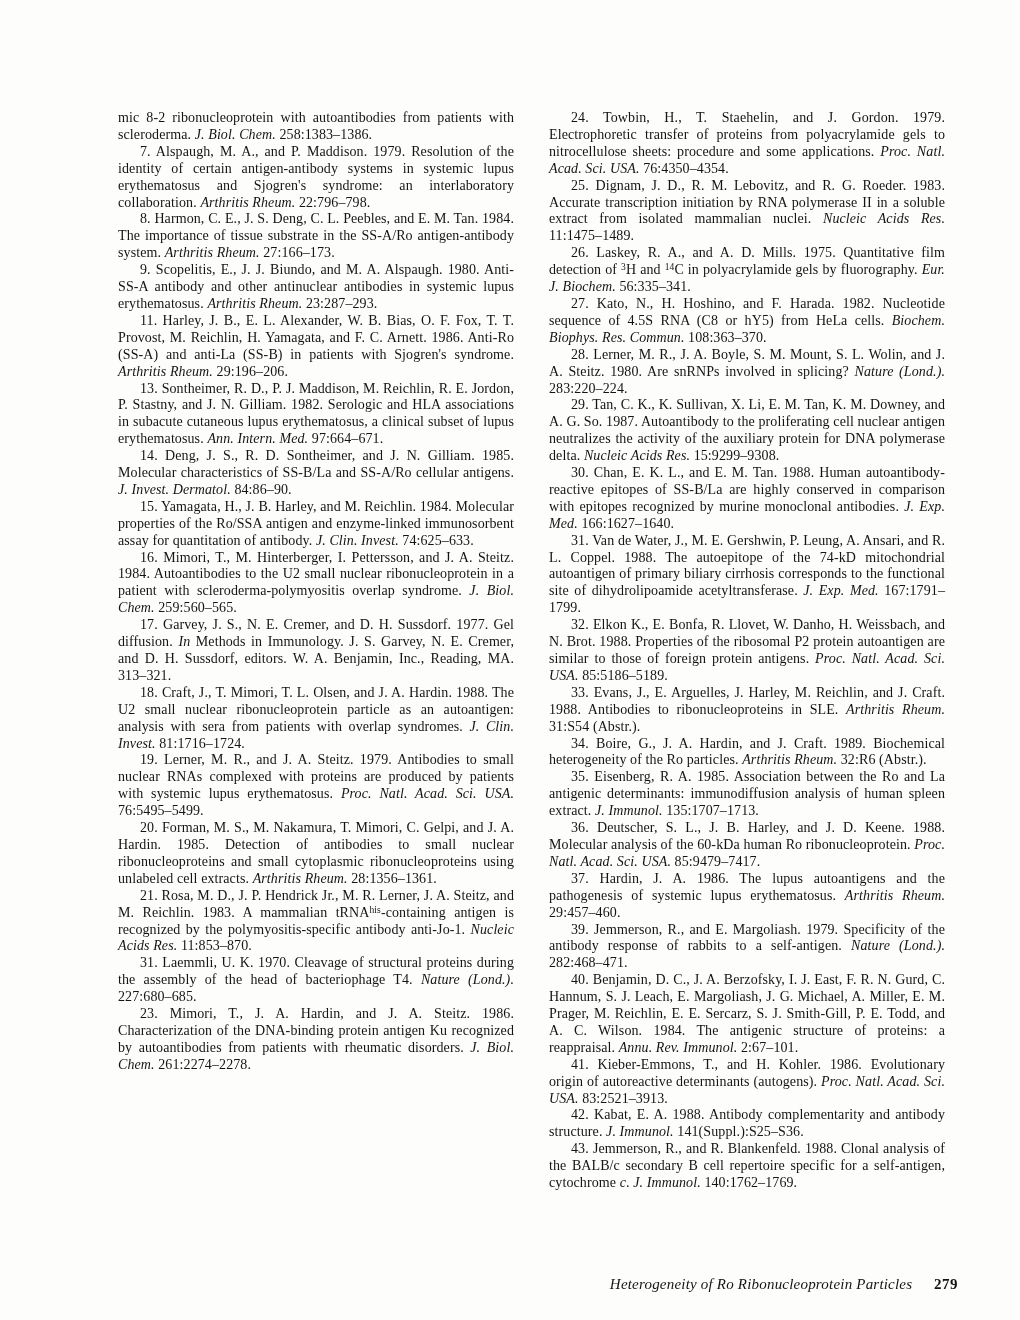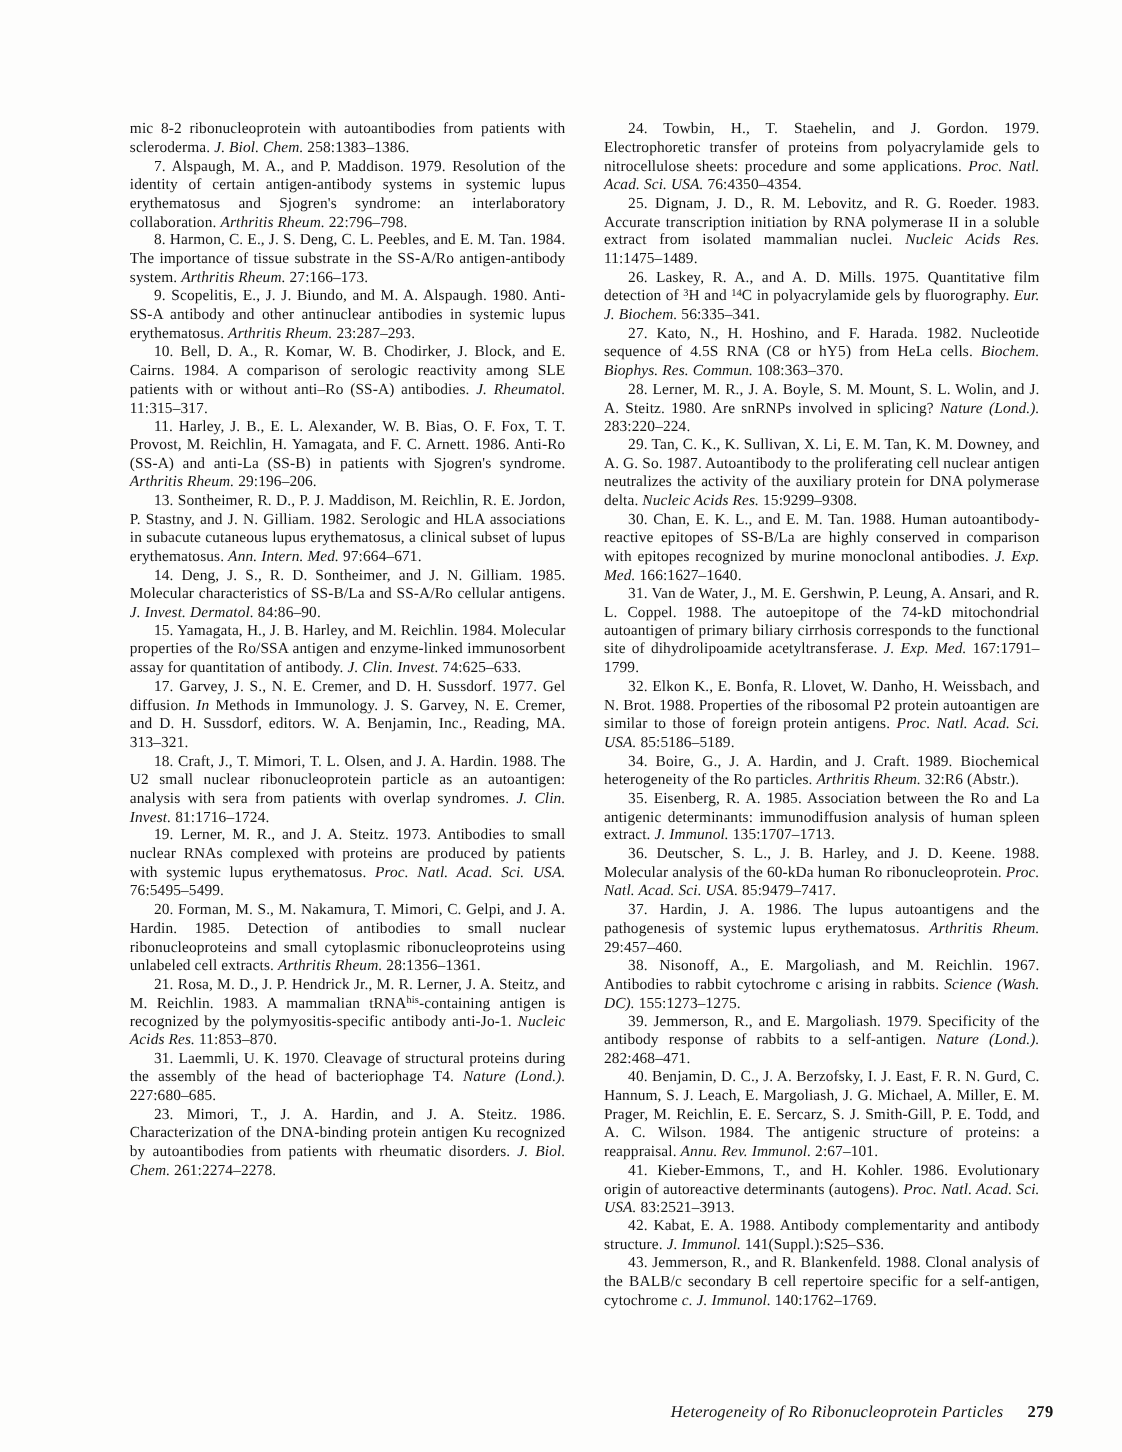--- a/index.html
+++ b/index.html
@@ -68,48 +68,48 @@
 </head>
 <body>
 
 <div class="page">
   <div class="columns">
     <div class="col" id="col-left">
         <p class="ref no-indent"><span>mic 8-2 ribonucleoprotein with autoantibodies from patients with scleroderma. </span><em>J. Biol. Chem.</em><span> 258:1383–1386.</span></p>
         <p class="ref"><span>7. Alspaugh, M. A., and P. Maddison. 1979. Resolution of the identity of certain antigen-antibody systems in systemic lupus erythematosus and Sjogren's syndrome: an interlaboratory collaboration. </span><em>Arthritis Rheum.</em><span> 22:796–798.</span></p>
         <p class="ref"><span>8. Harmon, C. E., J. S. Deng, C. L. Peebles, and E. M. Tan. 1984. The importance of tissue substrate in the SS-A/Ro antigen-antibody system. </span><em>Arthritis Rheum.</em><span> 27:166–173.</span></p>
         <p class="ref"><span>9. Scopelitis, E., J. J. Biundo, and M. A. Alspaugh. 1980. Anti-SS-A antibody and other antinuclear antibodies in systemic lupus erythematosus. </span><em>Arthritis Rheum.</em><span> 23:287–293.</span></p>
-        <p class="ref"><span>10. Bell, D. A., R. Komar, W. B. Chodirker, J. Block, and E. Cairns. 1984. A comparison of serologic reactivity among SLE patients with or without anti–Ro (SS-A) antibodies. </span><em>J. Rheumatol.</em><span> 11:315–317.</span></p>
         <p class="ref"><span>11. Harley, J. B., E. L. Alexander, W. B. Bias, O. F. Fox, T. T. Provost, M. Reichlin, H. Yamagata, and F. C. Arnett. 1986. Anti-Ro (SS-A) and anti-La (SS-B) in patients with Sjogren's syndrome. </span><em>Arthritis Rheum.</em><span> 29:196–206.</span></p>
         <p class="ref"><span>13. Sontheimer, R. D., P. J. Maddison, M. Reichlin, R. E. Jordon, P. Stastny, and J. N. Gilliam. 1982. Serologic and HLA associations in subacute cutaneous lupus erythematosus, a clinical subset of lupus erythematosus. </span><em>Ann. Intern. Med.</em><span> 97:664–671.</span></p>
         <p class="ref"><span>14. Deng, J. S., R. D. Sontheimer, and J. N. Gilliam. 1985. Molecular characteristics of SS-B/La and SS-A/Ro cellular antigens. </span><em>J. Invest. Dermatol.</em><span> 84:86–90.</span></p>
         <p class="ref"><span>15. Yamagata, H., J. B. Harley, and M. Reichlin. 1984. Molecular properties of the Ro/SSA antigen and enzyme-linked immunosorbent assay for quantitation of antibody. </span><em>J. Clin. Invest.</em><span> 74:625–633.</span></p>
+        <p class="ref"><span>16. Mimori, T., M. Hinterberger, I. Pettersson, and J. A. Steitz. 1984. Autoantibodies to the U2 small nuclear ribonucleoprotein in a patient with scleroderma-polymyositis overlap syndrome. </span><em>J. Biol. Chem.</em><span> 259:560–565.</span></p>
         <p class="ref"><span>17. Garvey, J. S., N. E. Cremer, and D. H. Sussdorf. 1977. Gel diffusion. </span><em>In</em><span> Methods in Immunology. J. S. Garvey, N. E. Cremer, and D. H. Sussdorf, editors. W. A. Benjamin, Inc., Reading, MA. 313–321.</span></p>
         <p class="ref"><span>18. Craft, J., T. Mimori, T. L. Olsen, and J. A. Hardin. 1988. The U2 small nuclear ribonucleoprotein particle as an autoantigen: analysis with sera from patients with overlap syndromes. </span><em>J. Clin. Invest.</em><span> 81:1716–1724.</span></p>
-        <p class="ref"><span>19. Lerner, M. R., and J. A. Steitz. 1973. Antibodies to small nuclear RNAs complexed with proteins are produced by patients with systemic lupus erythematosus. </span><em>Proc. Natl. Acad. Sci. USA.</em><span> 76:5495–5499.</span></p>
+        <p class="ref"><span>19. Lerner, M. R., and J. A. Steitz. 1979. Antibodies to small nuclear RNAs complexed with proteins are produced by patients with systemic lupus erythematosus. </span><em>Proc. Natl. Acad. Sci. USA.</em><span> 76:5495–5499.</span></p>
         <p class="ref"><span>20. Forman, M. S., M. Nakamura, T. Mimori, C. Gelpi, and J. A. Hardin. 1985. Detection of antibodies to small nuclear ribonucleoproteins and small cytoplasmic ribonucleoproteins using unlabeled cell extracts. </span><em>Arthritis Rheum.</em><span> 28:1356–1361.</span></p>
         <p class="ref"><span>21. Rosa, M. D., J. P. Hendrick Jr., M. R. Lerner, J. A. Steitz, and M. Reichlin. 1983. A mammalian tRNA</span><sup>his</sup><span>-containing antigen is recognized by the polymyositis-specific antibody anti-Jo-1. </span><em>Nucleic Acids Res.</em><span> 11:853–870.</span></p>
         <p class="ref"><span>31. Laemmli, U. K. 1970. Cleavage of structural proteins during the assembly of the head of bacteriophage T4. </span><em>Nature (Lond.).</em><span> 227:680–685.</span></p>
         <p class="ref"><span>23. Mimori, T., J. A. Hardin, and J. A. Steitz. 1986. Characterization of the DNA-binding protein antigen Ku recognized by autoantibodies from patients with rheumatic disorders. </span><em>J. Biol. Chem.</em><span> 261:2274–2278.</span></p>
       </div>
     <div class="col" id="col-right">
         <p class="ref"><span>24. Towbin, H., T. Staehelin, and J. Gordon. 1979. Electrophoretic transfer of proteins from polyacrylamide gels to nitrocellulose sheets: procedure and some applications. </span><em>Proc. Natl. Acad. Sci. USA.</em><span> 76:4350–4354.</span></p>
         <p class="ref"><span>25. Dignam, J. D., R. M. Lebovitz, and R. G. Roeder. 1983. Accurate transcription initiation by RNA polymerase II in a soluble extract from isolated mammalian nuclei. </span><em>Nucleic Acids Res.</em><span> 11:1475–1489.</span></p>
         <p class="ref"><span>26. Laskey, R. A., and A. D. Mills. 1975. Quantitative film detection of </span><sup>3</sup><span>H and </span><sup>14</sup><span>C in polyacrylamide gels by fluorography. </span><em>Eur. J. Biochem.</em><span> 56:335–341.</span></p>
         <p class="ref"><span>27. Kato, N., H. Hoshino, and F. Harada. 1982. Nucleotide sequence of 4.5S RNA (C8 or hY5) from HeLa cells. </span><em>Biochem. Biophys. Res. Commun.</em><span> 108:363–370.</span></p>
         <p class="ref"><span>28. Lerner, M. R., J. A. Boyle, S. M. Mount, S. L. Wolin, and J. A. Steitz. 1980. Are snRNPs involved in splicing? </span><em>Nature (Lond.).</em><span> 283:220–224.</span></p>
         <p class="ref"><span>29. Tan, C. K., K. Sullivan, X. Li, E. M. Tan, K. M. Downey, and A. G. So. 1987. Autoantibody to the proliferating cell nuclear antigen neutralizes the activity of the auxiliary protein for DNA polymerase delta. </span><em>Nucleic Acids Res.</em><span> 15:9299–9308.</span></p>
         <p class="ref"><span>30. Chan, E. K. L., and E. M. Tan. 1988. Human autoantibody-reactive epitopes of SS-B/La are highly conserved in comparison with epitopes recognized by murine monoclonal antibodies. </span><em>J. Exp. Med.</em><span> 166:1627–1640.</span></p>
         <p class="ref"><span>31. Van de Water, J., M. E. Gershwin, P. Leung, A. Ansari, and R. L. Coppel. 1988. The autoepitope of the 74-kD mitochondrial autoantigen of primary biliary cirrhosis corresponds to the functional site of dihydrolipoamide acetyltransferase. </span><em>J. Exp. Med.</em><span> 167:1791–1799.</span></p>
         <p class="ref"><span>32. Elkon K., E. Bonfa, R. Llovet, W. Danho, H. Weissbach, and N. Brot. 1988. Properties of the ribosomal P2 protein autoantigen are similar to those of foreign protein antigens. </span><em>Proc. Natl. Acad. Sci. USA.</em><span> 85:5186–5189.</span></p>
+        <p class="ref"><span>33. Evans, J., E. Arguelles, J. Harley, M. Reichlin, and J. Craft. 1988. Antibodies to ribonucleoproteins in SLE. </span><em>Arthritis Rheum.</em><span> 31:S54 (Abstr.).</span></p>
         <p class="ref"><span>34. Boire, G., J. A. Hardin, and J. Craft. 1989. Biochemical heterogeneity of the Ro particles. </span><em>Arthritis Rheum.</em><span> 32:R6 (Abstr.).</span></p>
         <p class="ref"><span>35. Eisenberg, R. A. 1985. Association between the Ro and La antigenic determinants: immunodiffusion analysis of human spleen extract. </span><em>J. Immunol.</em><span> 135:1707–1713.</span></p>
         <p class="ref"><span>36. Deutscher, S. L., J. B. Harley, and J. D. Keene. 1988. Molecular analysis of the 60-kDa human Ro ribonucleoprotein. </span><em>Proc. Natl. Acad. Sci. USA.</em><span> 85:9479–7417.</span></p>
         <p class="ref"><span>37. Hardin, J. A. 1986. The lupus autoantigens and the pathogenesis of systemic lupus erythematosus. </span><em>Arthritis Rheum.</em><span> 29:457–460.</span></p>
-        <p class="ref"><span>38. Nisonoff, A., E. Margoliash, and M. Reichlin. 1967. Antibodies to rabbit cytochrome c arising in rabbits. </span><em>Science (Wash. DC).</em><span> 155:1273–1275.</span></p>
         <p class="ref"><span>39. Jemmerson, R., and E. Margoliash. 1979. Specificity of the antibody response of rabbits to a self-antigen. </span><em>Nature (Lond.).</em><span> 282:468–471.</span></p>
         <p class="ref"><span>40. Benjamin, D. C., J. A. Berzofsky, I. J. East, F. R. N. Gurd, C. Hannum, S. J. Leach, E. Margoliash, J. G. Michael, A. Miller, E. M. Prager, M. Reichlin, E. E. Sercarz, S. J. Smith-Gill, P. E. Todd, and A. C. Wilson. 1984. The antigenic structure of proteins: a reappraisal. </span><em>Annu. Rev. Immunol.</em><span> 2:67–101.</span></p>
         <p class="ref"><span>41. Kieber-Emmons, T., and H. Kohler. 1986. Evolutionary origin of autoreactive determinants (autogens). </span><em>Proc. Natl. Acad. Sci. USA.</em><span> 83:2521–3913.</span></p>
         <p class="ref"><span>42. Kabat, E. A. 1988. Antibody complementarity and antibody structure. </span><em>J. Immunol.</em><span> 141(Suppl.):S25–S36.</span></p>
         <p class="ref"><span>43. Jemmerson, R., and R. Blankenfeld. 1988. Clonal analysis of the BALB/c secondary B cell repertoire specific for a self-antigen, cytochrome </span><em>c</em><span>. </span><em>J. Immunol.</em><span> 140:1762–1769.</span></p>
       </div>
   </div>
   <div class="footer">
     <span class="running-title">Heterogeneity of Ro Ribonucleoprotein Particles</span>
     <span class="page-number">279</span>

